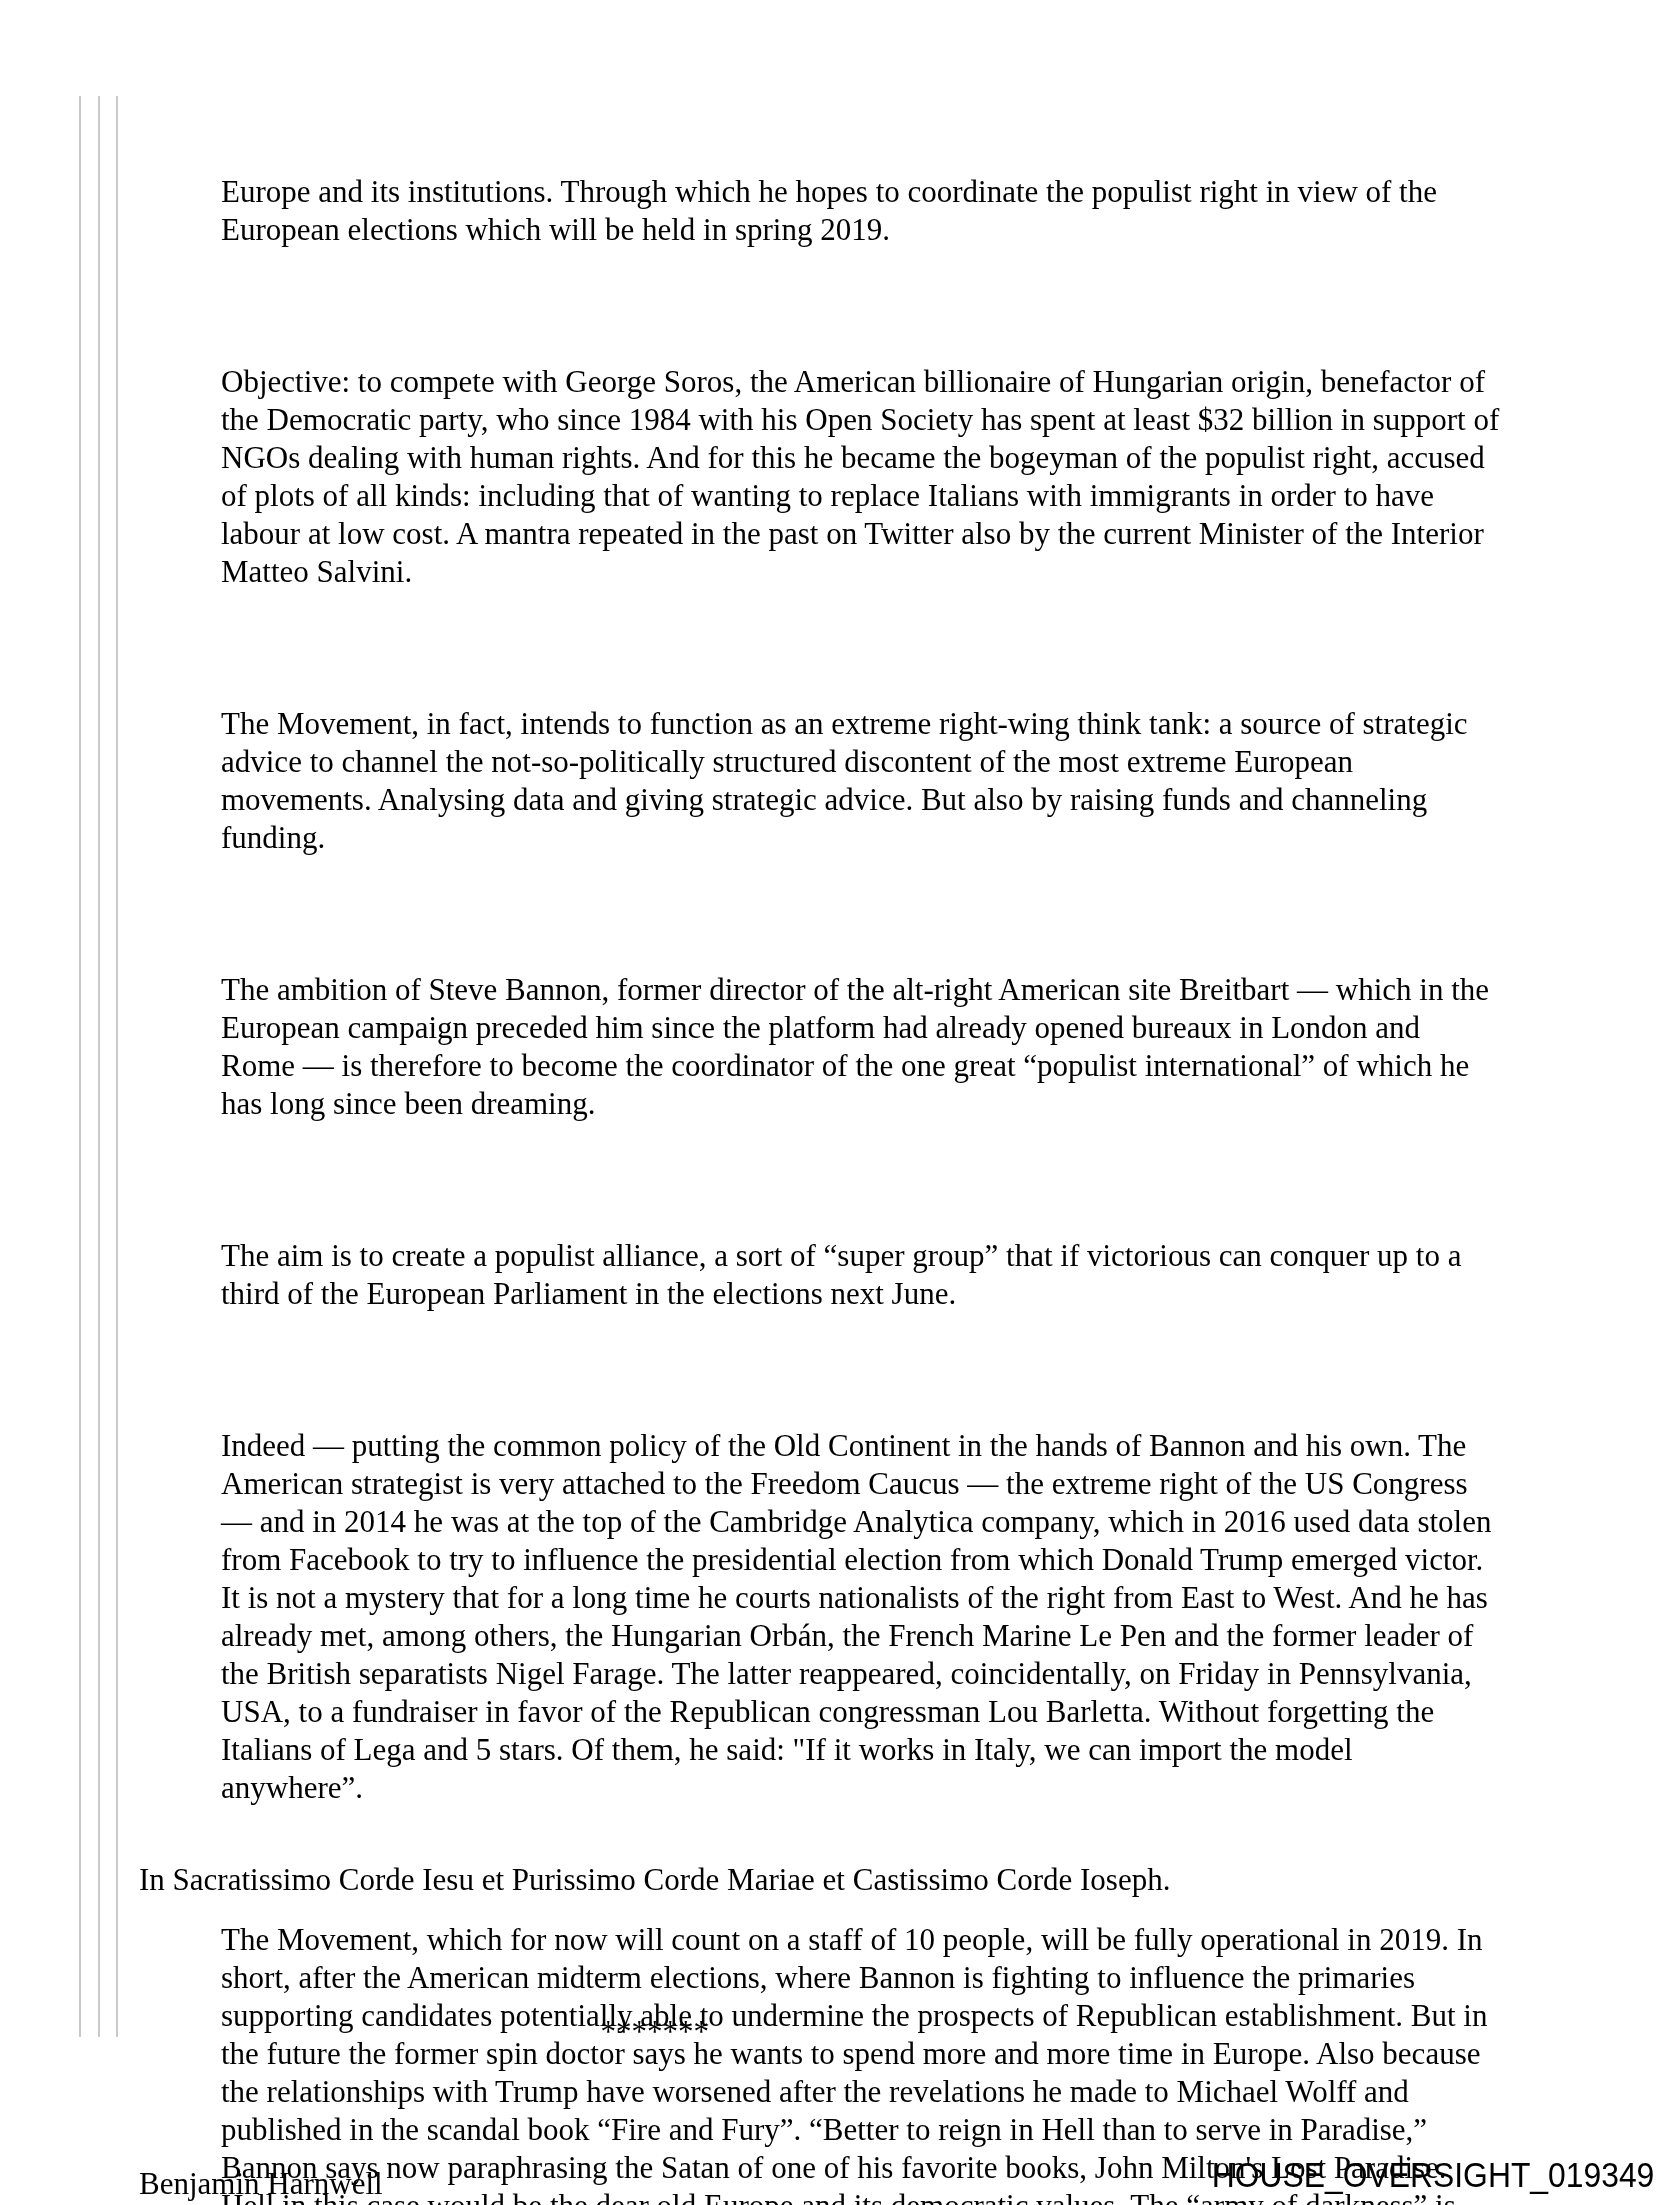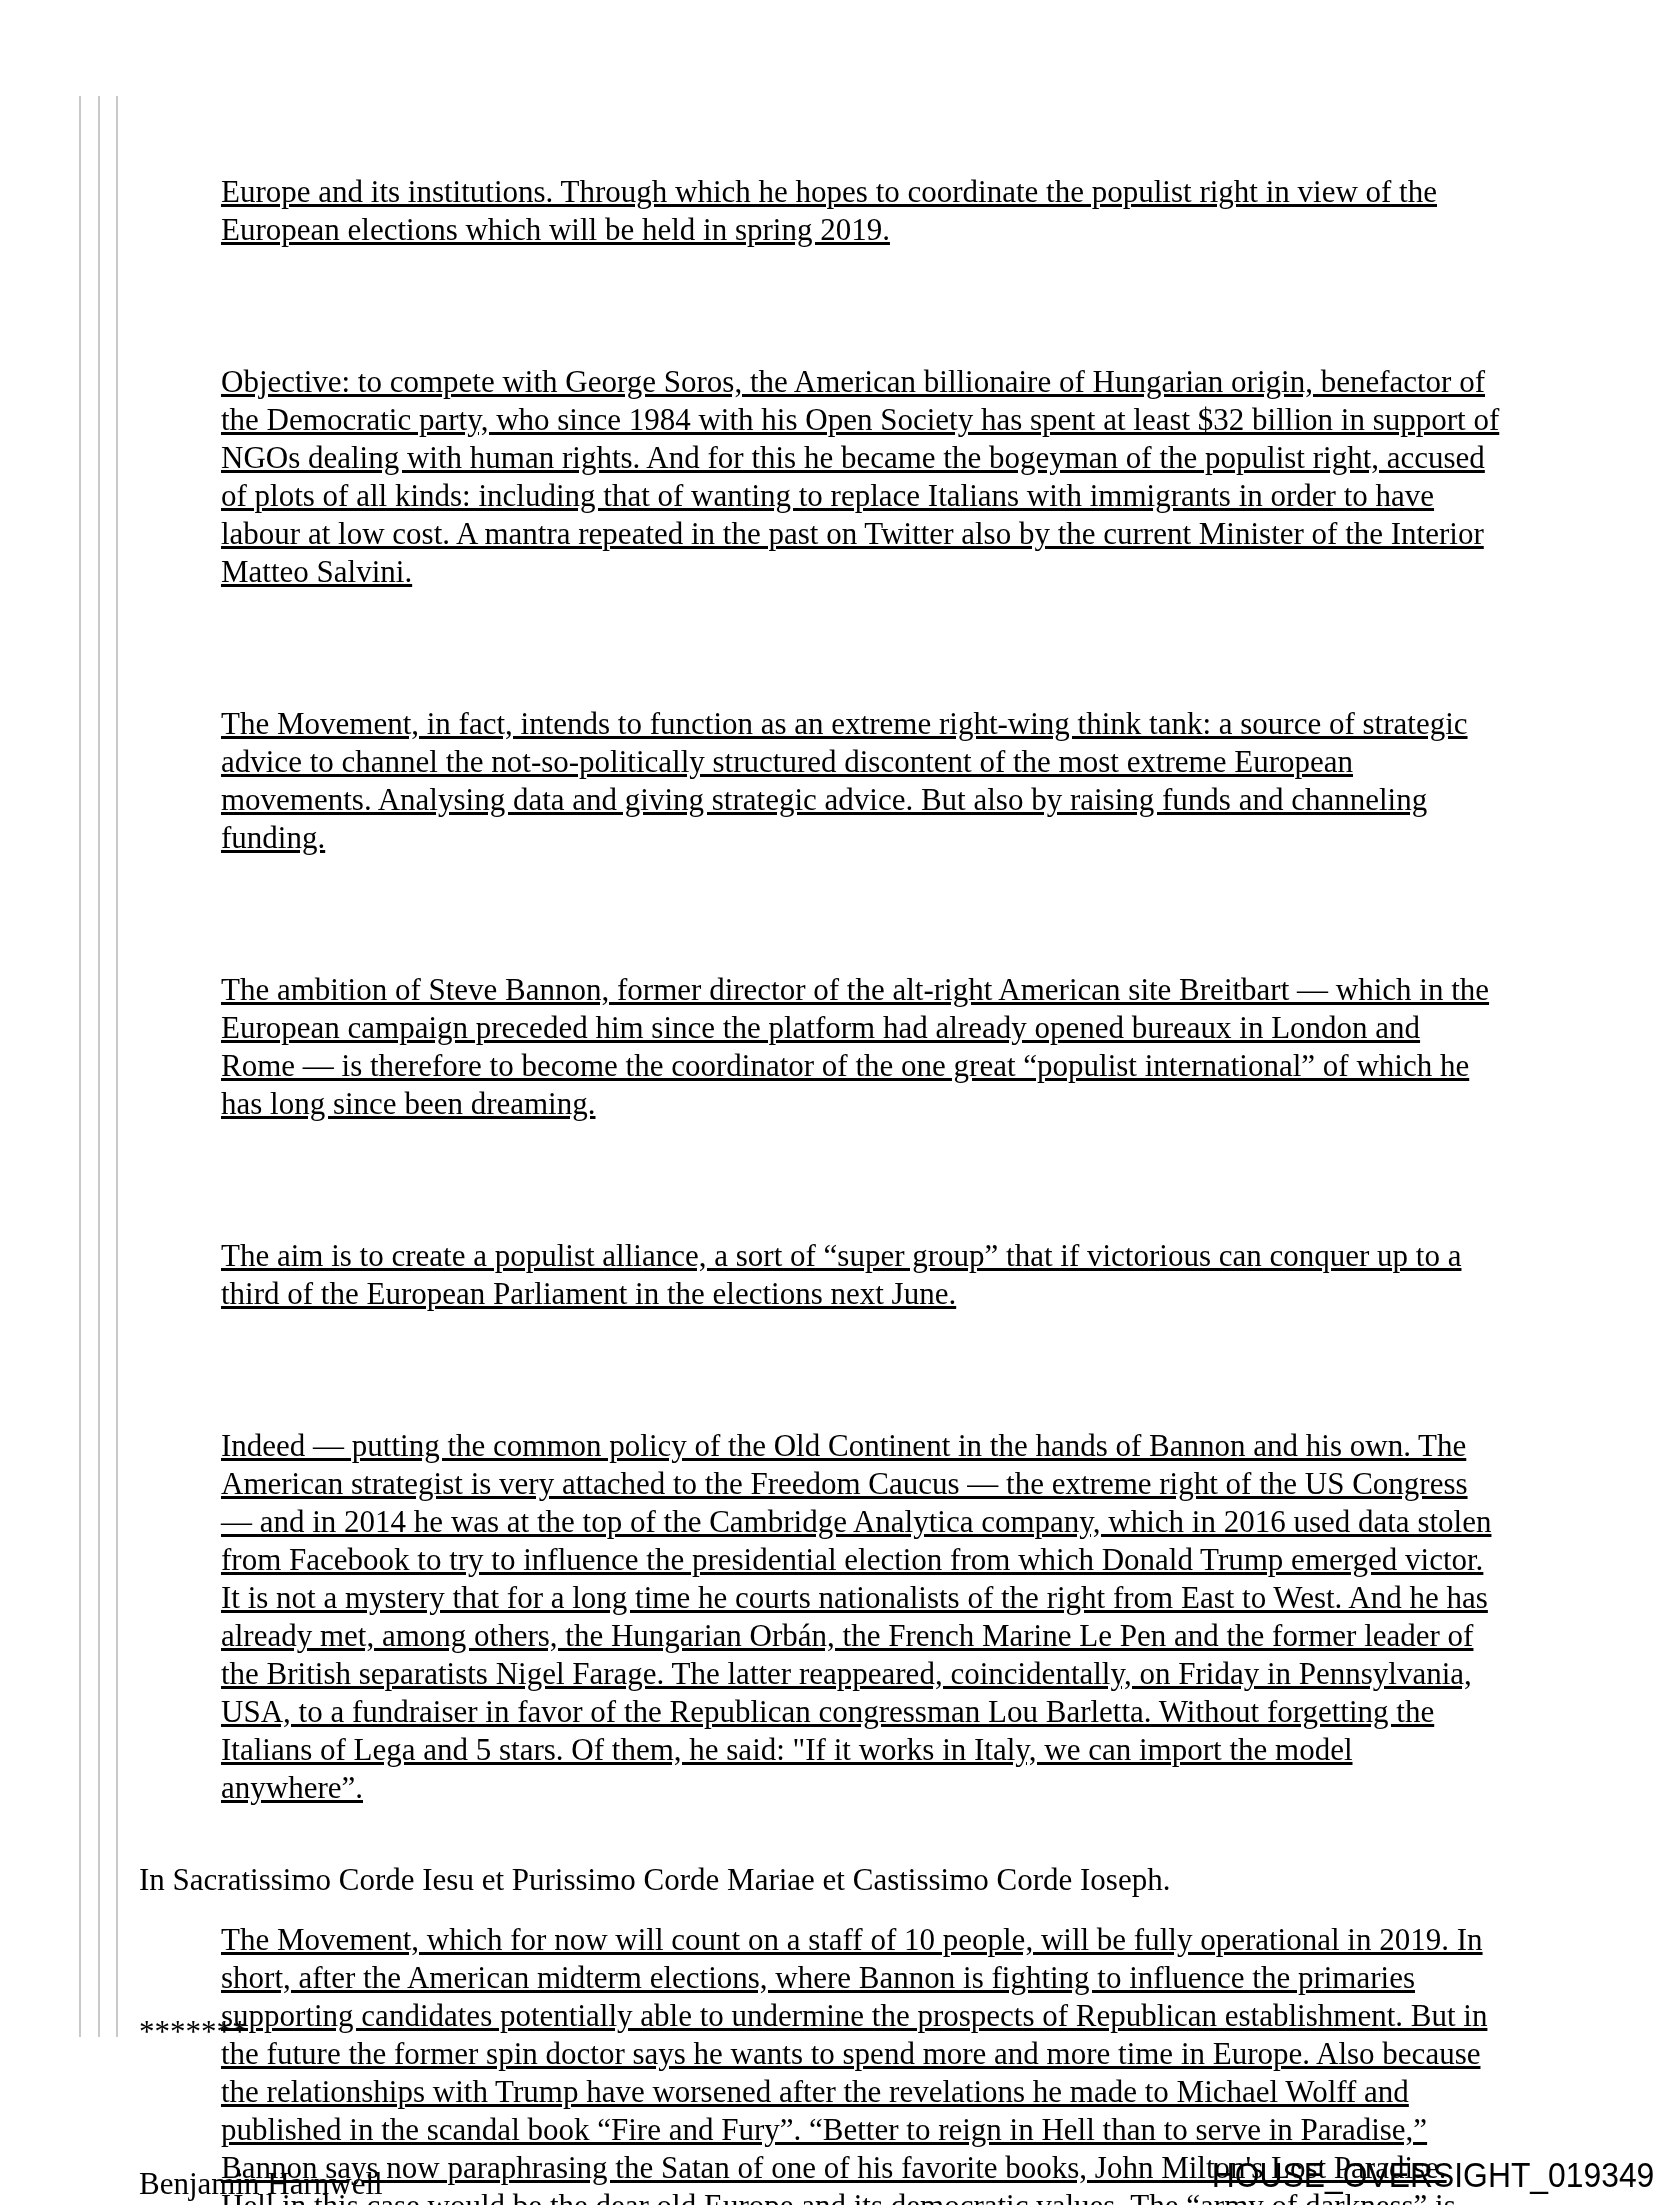--- a/index.html
+++ b/index.html
@@ -30,33 +30,32 @@
   #quoted-body {
     position: absolute;
     left: 221px;
     top: 97px;
     font-size: 31px;
     line-height: 38px;
     white-space: pre;
   }
   .para {
     margin: 0 8px 38px 0;
-    text-decoration: underline;
   }
   .para:last-child { margin-bottom: 0; }
 
   #signoff {
     position: absolute;
     left: 139px;
     top: 1785px;
     font-size: 31px;
     line-height: 38px;
     white-space: pre;
   }
-  .signoff-gap { margin-bottom: 38px; }
+  .signoff-gap { margin-bottom: 38px; text-align: center; }
 
   #bates-stamp {
     position: absolute;
     right: 14.4px;
     top: 2157px;
     font-family: "Liberation Sans", sans-serif;
     font-size: 35px;
     line-height: 35px;
     letter-spacing: 0;
     transform: scaleX(0.91);

